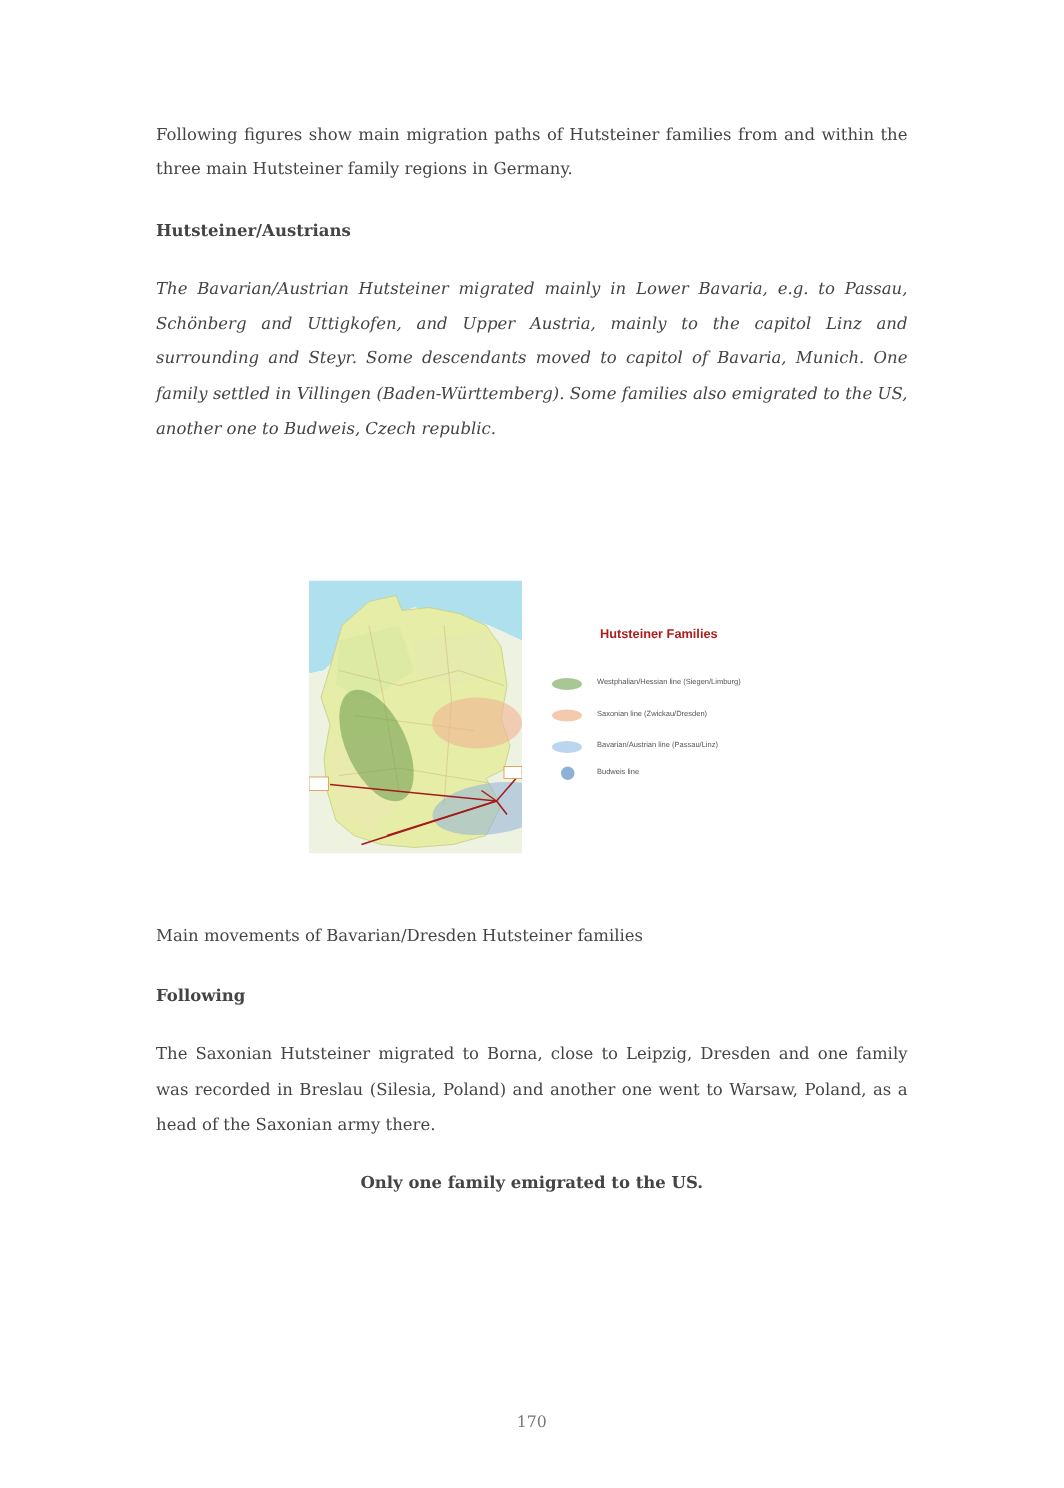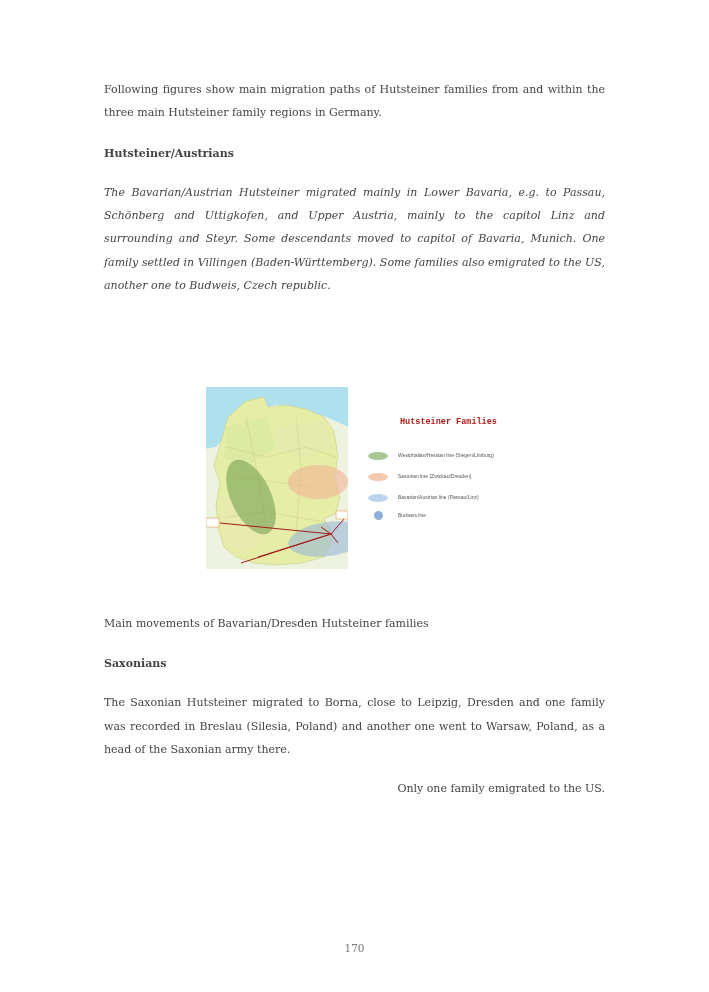--- a/index.html
+++ b/index.html
@@ -13,21 +13,21 @@
     .p1 { margin-bottom: 17px; }
     .h { font-weight: bold; margin-bottom: 16px; text-align: left; }
     .p2 { margin-bottom: 0; font-style: italic; }
     .figure {
       position: absolute; left: 206px; top: 387px; width: 320px; height: 182px;
     }
     .map { position: absolute; left: 0; top: 0; width: 142px; height: 182px; }
     .legend { position: absolute; left: 160px; top: 28px; width: 160px; height: 120px; }
     .legend-title {
       position: absolute; left: 34px; top: 2px;
-      font-family: Liberation Mono, monospace; font-size: 8.5px; font-weight: bold;
+      font-family: Liberation Sans, sans-serif; font-size: 8.5px; font-weight: bold;
       color: #b01c1c; white-space: nowrap;
     }
     .legend-row { position: absolute; left: 0; height: 10px; }
     .swatch { position: absolute; left: 2px; top: 1px; width: 20px; height: 8px; border-radius: 50%; }
     .legend-label {
       position: absolute; left: 32px; top: 1px;
       font-family: "Liberation Sans", sans-serif; font-size: 5px; color: #555;
       white-space: nowrap;
     }
     .caption { position: absolute; left: 104px; top: 612px; width: 501px; }
@@ -106,18 +106,18 @@
       <span class="legend-label">Budweis line</span>
     </div>
   </div>
 </div>
 
 <div class="page caption">
   <p style="text-align:left;">Main movements of Bavarian/Dresden Hutsteiner families</p>
 </div>
 
 <div class="page sec2">
-  <p class="h">Saxonians</p>
+  <p class="h">Following</p>
   <p class="p1" style="margin-bottom:16px;">The Saxonian Hutsteiner migrated to Borna, close to Leipzig, Dresden and one family was recorded in Breslau (Silesia, Poland) and another one went to Warsaw, Poland, as a head of the Saxonian army there.</p>
-  <p style="text-align:right;">Only one family emigrated to the US.</p>
+  <p style="text-align:center;font-weight:bold;">Only one family emigrated to the US.</p>
 </div>
 
 <div class="pagenum">170</div>
 
 </body></html>

